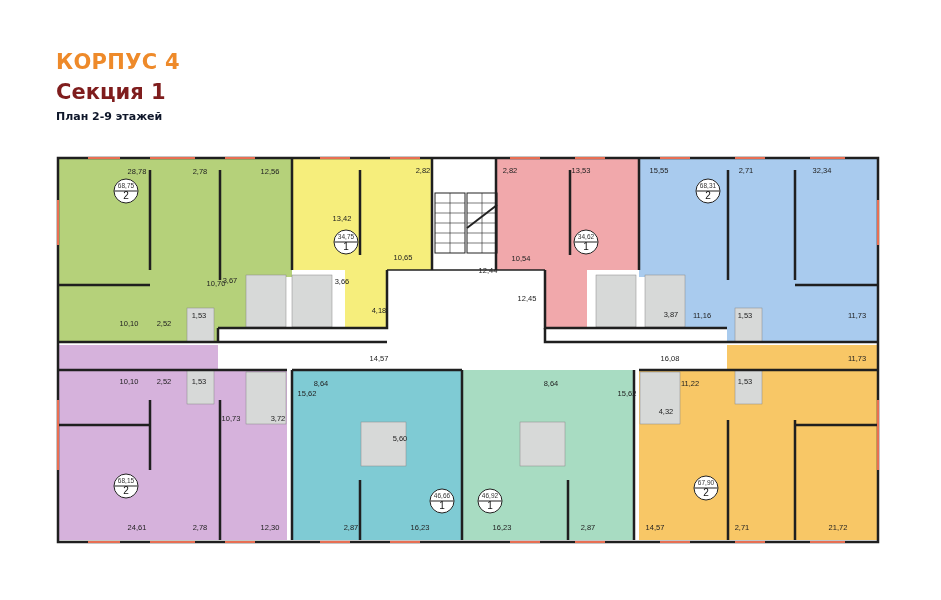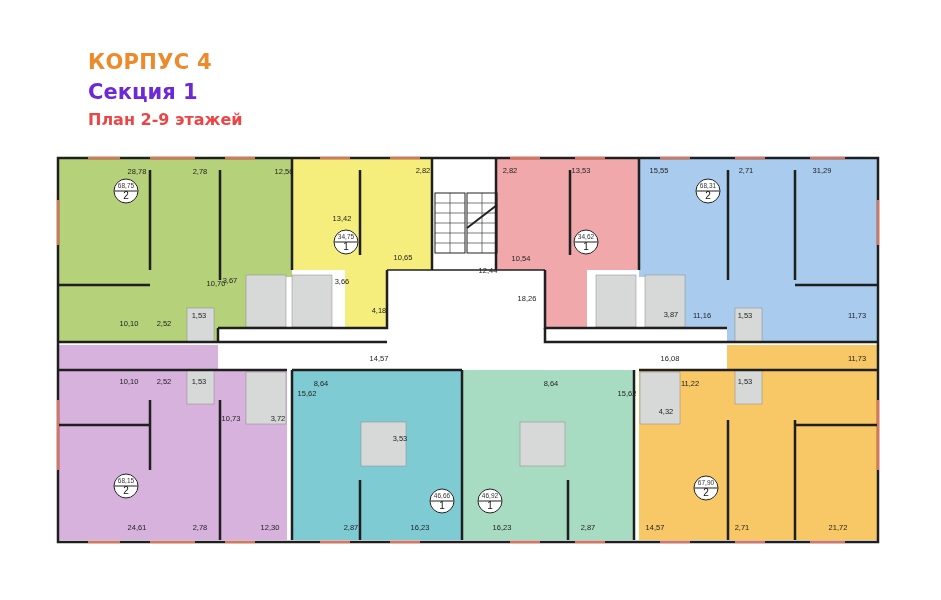--- a/index.html
+++ b/index.html
@@ -1,20 +1,20 @@
 <!DOCTYPE html>
 <html><head>
 <meta charset="utf-8">
 <style>
   html,body{margin:0;padding:0;background:#fff;}
   body{width:941px;height:600px;position:relative;overflow:hidden;font-family:"DejaVu Sans","Liberation Sans",sans-serif;}
-  .title{position:absolute;left:56px;font-weight:bold;margin-left:32px;}
+  .title{position:absolute;left:56px;font-weight:bold;}
   .t1{top:50px;font-size:21px;color:#ee8a2a;letter-spacing:0.3px;}
-  .t2{top:80px;font-size:21px;color:#6d28d9;}
-  .t3{top:110px;font-size:16px;color:#ef4444;}
+  .t2{top:80px;font-size:21px;color:#7f1d1d;}
+  .t3{top:110px;font-size:11px;color:#0f172a;}
   .plan{position:absolute;left:0;top:0;width:941px;height:600px;}
   .lbl{position:absolute;font-size:7.5px;color:#222;transform:translate(-50%,-50%);white-space:nowrap;font-family:"Liberation Sans",sans-serif;}
   .bubble{position:absolute;width:25px;height:25px;border:1.5px solid #222;border-radius:50%;background:#fff;transform:translate(-50%,-50%);box-sizing:border-box;}
   .bubble .a{position:absolute;top:1px;left:0;width:100%;text-align:center;font-size:6.5px;color:#333;border-bottom:1px solid #222;line-height:10px;font-family:"Liberation Sans",sans-serif;}
   .bubble .r{position:absolute;top:10px;left:0;width:100%;text-align:center;font-size:10px;color:#111;line-height:12px;font-family:"Liberation Sans",sans-serif;}
 </style>
 </head>
 <body>
 
 <div class="title t1">КОРПУС 4</div>
@@ -73,56 +73,56 @@
   <g stroke="#e86f53" stroke-width="2">
     <path d="M88,158 H120 M150,158 H195 M225,158 H255 M320,158 H350 M390,158 H420 M510,158 H540 M575,158 H605 M660,158 H690 M735,158 H765 M810,158 H845"></path>
     <path d="M88,542 H120 M150,542 H195 M225,542 H255 M320,542 H350 M390,542 H420 M510,542 H540 M575,542 H605 M660,542 H690 M735,542 H765 M810,542 H845"></path>
     <path d="M58,200 V245 M58,400 V470 M878,200 V245 M878,400 V470"></path>
   </g>
 </svg>
 
 <div id="labels">
     <div class="lbl" style="left: 137px; top: 171px;">28,78</div>
     <div class="lbl" style="left: 200px; top: 171px;">2,78</div>
-    <div class="lbl" style="left: 284px; top: 171px;">12,56</div>
+    <div class="lbl" style="left: 270px; top: 171px;">12,56</div>
     <div class="lbl" style="left: 216px; top: 283px;">10,70</div>
     <div class="lbl" style="left: 230px; top: 280px;">3,67</div>
     <div class="lbl" style="left: 322px; top: 281px; margin-left: 20px;">3,66</div>
     <div class="lbl" style="left: 129px; top: 323px;">10,10</div>
     <div class="lbl" style="left: 164px; top: 323px;">2,52</div>
     <div class="lbl" style="left: 199px; top: 315px;">1,53</div>
     <div class="lbl" style="left: 342px; top: 170px; margin-top: 48px;">13,42</div>
     <div class="lbl" style="left: 423px; top: 170px;">2,82</div>
     <div class="lbl" style="left: 403px; top: 257px;">10,65</div>
     <div class="lbl" style="left: 379px; top: 310px;">4,18</div>
     <div class="lbl" style="left: 488px; top: 270px;">12,44</div>
     <div class="lbl" style="left: 510px; top: 170px;">2,82</div>
     <div class="lbl" style="left: 581px; top: 170px;">13,53</div>
     <div class="lbl" style="left: 521px; top: 258px;">10,54</div>
-    <div class="lbl" style="left: 527px; top: 298px;">18,26</div>
+    <div class="lbl" style="left: 527px; top: 298px;">12,45</div>
     <div class="lbl" style="left: 671px; top: 314px;">3,87</div>
     <div class="lbl" style="left: 659px; top: 170px;">15,55</div>
     <div class="lbl" style="left: 746px; top: 170px;">2,71</div>
-    <div class="lbl" style="left: 822px; top: 170px;">31,29</div>
+    <div class="lbl" style="left: 822px; top: 170px;">32,34</div>
     <div class="lbl" style="left: 702px; top: 315px;">11,16</div>
     <div class="lbl" style="left: 745px; top: 315px;">1,53</div>
     <div class="lbl" style="left: 857px; top: 315px;">11,73</div>
     <div class="lbl" style="left: 379px; top: 358px;">14,57</div>
     <div class="lbl" style="left: 670px; top: 358px;">16,08</div>
     <div class="lbl" style="left: 129px; top: 381px;">10,10</div>
     <div class="lbl" style="left: 164px; top: 381px;">2,52</div>
     <div class="lbl" style="left: 199px; top: 381px;">1,53</div>
     <div class="lbl" style="left: 231px; top: 418px;">10,73</div>
     <div class="lbl" style="left: 262px; top: 418px; margin-left: 16px;">3,72</div>
     <div class="lbl" style="left: 137px; top: 527px;">24,61</div>
     <div class="lbl" style="left: 200px; top: 527px;">2,78</div>
     <div class="lbl" style="left: 270px; top: 527px;">12,30</div>
     <div class="lbl" style="left: 321px; top: 383px;">8,64</div>
     <div class="lbl" style="left: 307px; top: 393px;">15,62</div>
-    <div class="lbl" style="left: 400px; top: 438px;">3,53</div>
+    <div class="lbl" style="left: 400px; top: 438px;">5,60</div>
     <div class="lbl" style="left: 351px; top: 527px;">2,87</div>
     <div class="lbl" style="left: 420px; top: 527px;">16,23</div>
     <div class="lbl" style="left: 551px; top: 383px;">8,64</div>
     <div class="lbl" style="left: 627px; top: 393px;">15,62</div>
     <div class="lbl" style="left: 502px; top: 527px;">16,23</div>
     <div class="lbl" style="left: 588px; top: 527px;">2,87</div>
     <div class="lbl" style="left: 690px; top: 383px;">11,22</div>
     <div class="lbl" style="left: 745px; top: 381px;">1,53</div>
     <div class="lbl" style="left: 857px; top: 358px;">11,73</div>
     <div class="lbl" style="left: 666px; top: 411px;">4,32</div>

